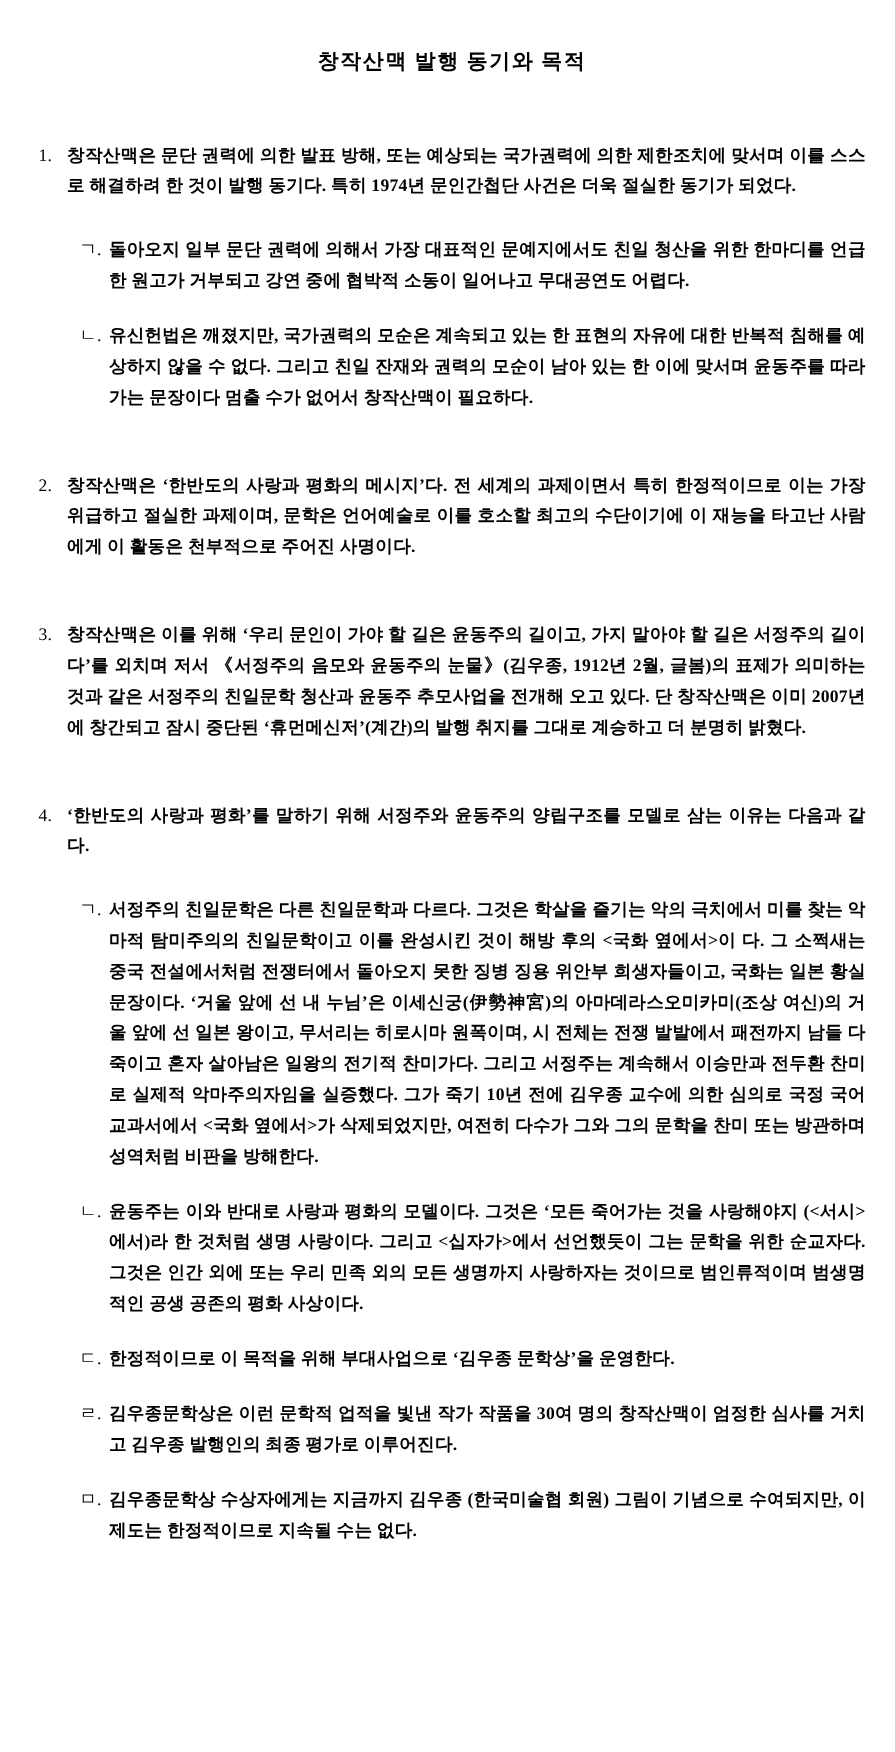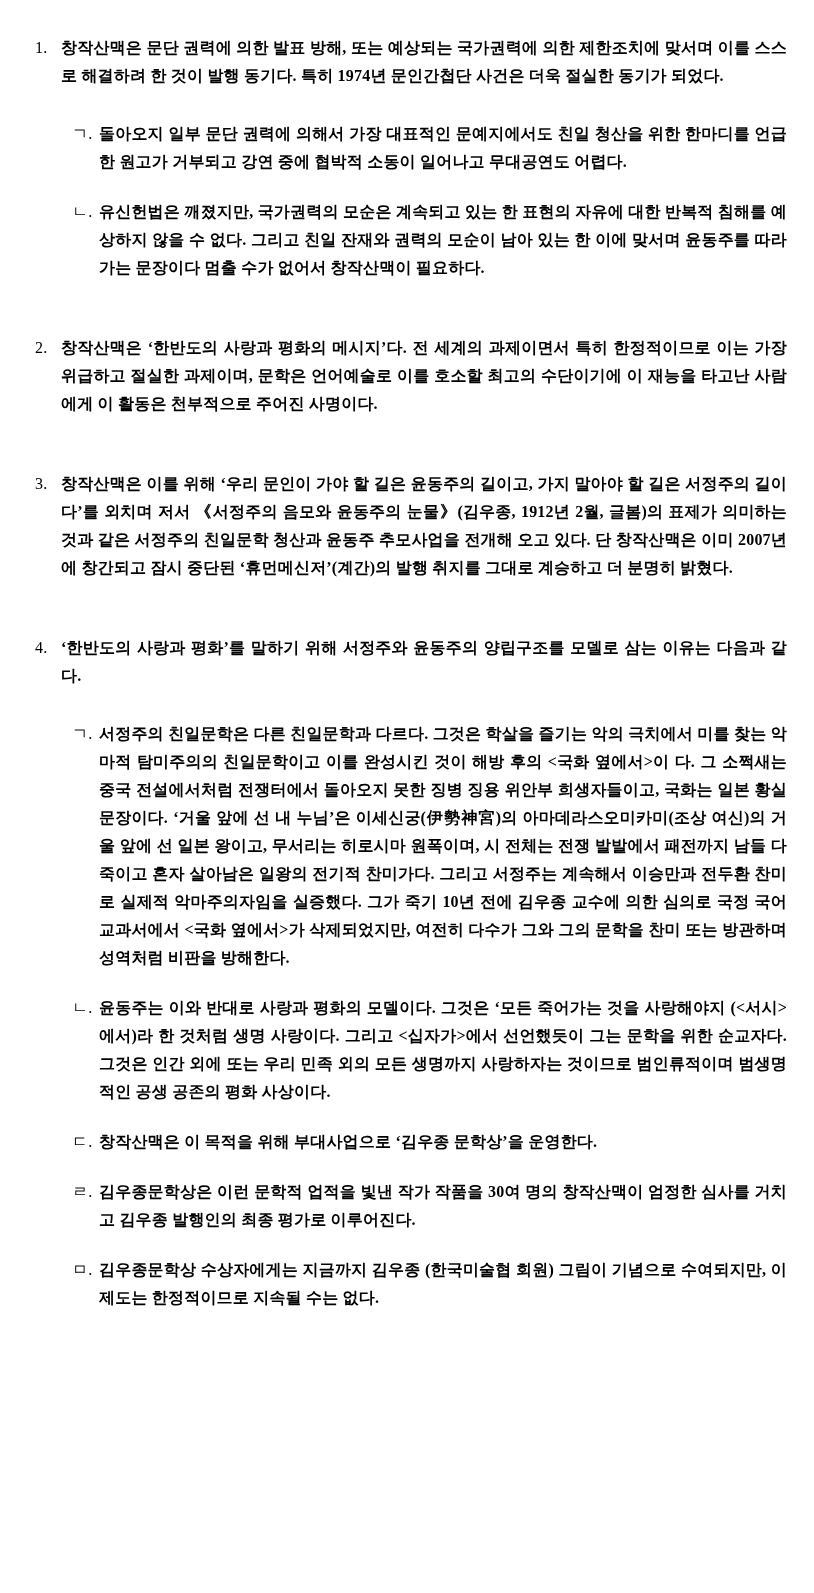--- a/index.html
+++ b/index.html
@@ -47,20 +47,21 @@
   .sub .marker { flex: 0 0 27px; }
   .sec   { margin-bottom: 52px; }
   .sec:last-child { margin-bottom: 0; }
   .sec > .row:last-child { margin-bottom: 0; }
 </style>
 </head>
 <body>
 
 <main class="page">
 
+  <h1 class="title">창작산맥 발행 동기와 목적</h1>
 
   <section class="sec">
     <div class="row para">
       <span class="marker">1.</span>
       <p class="text">창작산맥은 문단 권력에 의한 발표 방해, 또는 예상되는 국가권력에 의한 제한조치에 맞서며 이를 스스로 해결하려 한 것이 발행 동기다. 특히 1974년 문인간첩단 사건은 더욱 절실한 동기가 되었다.</p>
     </div>
     <div class="row sub">
       <span class="marker">ㄱ.</span>
       <p class="text">돌아오지 일부 문단 권력에 의해서 가장 대표적인 문예지에서도 친일 청산을 위한 한마디를 언급한 원고가 거부되고 강연 중에 협박적 소동이 일어나고 무대공연도 어렵다.</p>
     </div>
@@ -92,21 +93,21 @@
     <div class="row sub">
       <span class="marker">ㄱ.</span>
       <p class="text">서정주의 친일문학은 다른 친일문학과 다르다. 그것은 학살을 즐기는 악의 극치에서 미를 찾는 악마적 탐미주의의 친일문학이고 이를 완성시킨 것이 해방 후의 &lt;국화 옆에서&gt;이 다. 그 소쩍새는 중국 전설에서처럼 전쟁터에서 돌아오지 못한 징병 징용 위안부 희생자들이고, 국화는 일본 황실 문장이다. ‘거울 앞에 선 내 누님’은 이세신궁(伊勢神宮)의 아마데라스오미카미(조상 여신)의 거울 앞에 선 일본 왕이고, 무서리는 히로시마 원폭이며, 시 전체는 전쟁 발발에서 패전까지 남들 다 죽이고 혼자 살아남은 일왕의 전기적 찬미가다. 그리고 서정주는 계속해서 이승만과 전두환 찬미로 실제적 악마주의자임을 실증했다. 그가 죽기 10년 전에 김우종 교수에 의한 심의로 국정 국어 교과서에서 &lt;국화 옆에서&gt;가 삭제되었지만, 여전히 다수가 그와 그의 문학을 찬미 또는 방관하며 성역처럼 비판을 방해한다.</p>
     </div>
     <div class="row sub">
       <span class="marker">ㄴ.</span>
       <p class="text">윤동주는 이와 반대로 사랑과 평화의 모델이다. 그것은 ‘모든 죽어가는 것을 사랑해야지 (&lt;서시&gt;에서)라 한 것처럼 생명 사랑이다. 그리고 &lt;십자가&gt;에서 선언했듯이 그는 문학을 위한 순교자다. 그것은 인간 외에 또는 우리 민족 외의 모든 생명까지 사랑하자는 것이므로 범인류적이며 범생명적인 공생 공존의 평화 사상이다.</p>
     </div>
     <div class="row sub">
       <span class="marker">ㄷ.</span>
-      <p class="text">창작산맥은 이 목적을 위해 부대사업으로 ‘김우종 문학상’을 운영한다.</p>
+      <p class="text">한정적이므로 이 목적을 위해 부대사업으로 ‘김우종 문학상’을 운영한다.</p>
     </div>
     <div class="row sub">
       <span class="marker">ㄹ.</span>
       <p class="text">김우종문학상은 이런 문학적 업적을 빛낸 작가 작품을 30여 명의 창작산맥이 엄정한 심사를 거치고 김우종 발행인의 최종 평가로 이루어진다.</p>
     </div>
     <div class="row sub">
       <span class="marker">ㅁ.</span>
       <p class="text">김우종문학상 수상자에게는 지금까지 김우종 (한국미술협 회원) 그림이 기념으로 수여되지만, 이 제도는 한정적이므로 지속될 수는 없다.</p>
     </div>
   </section>

